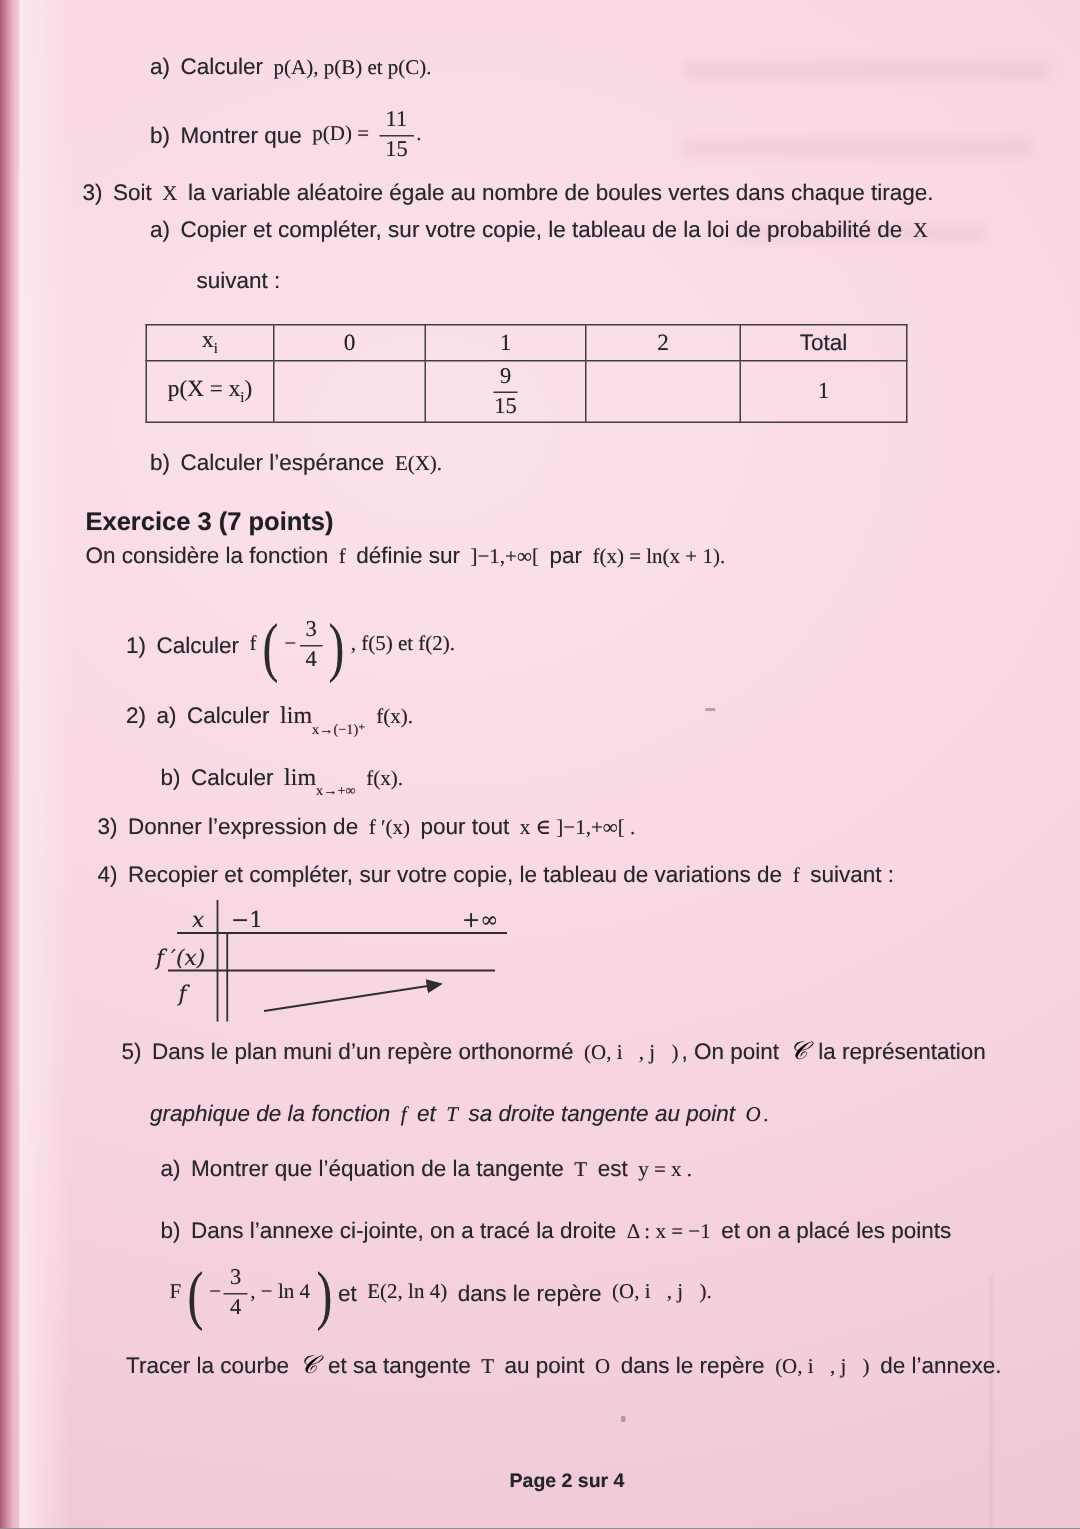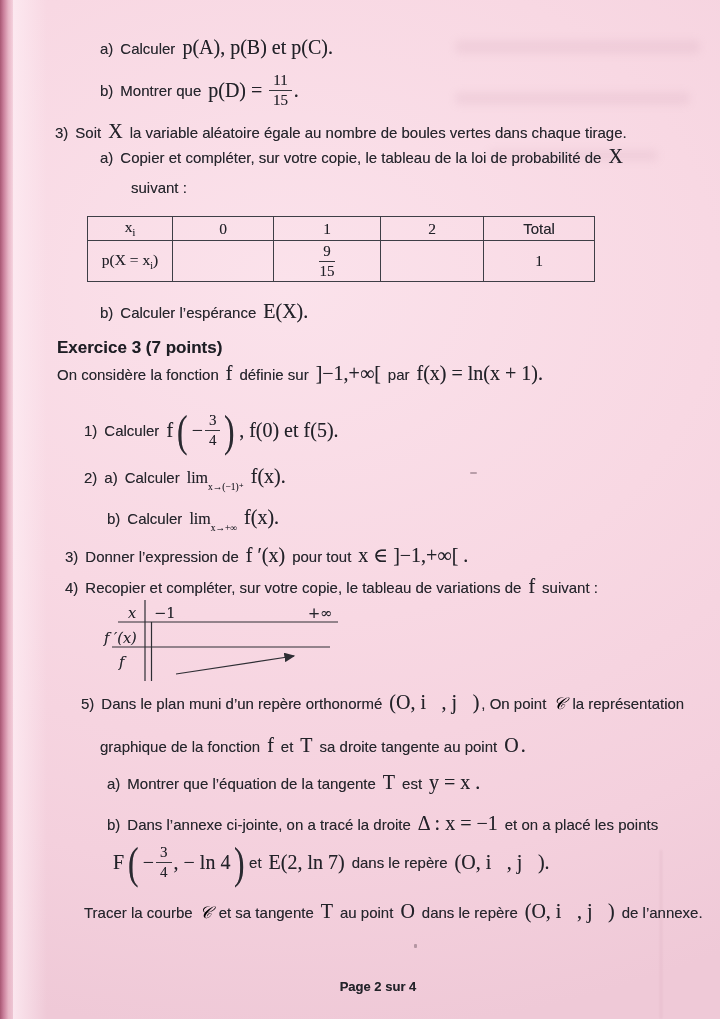--- a/index.html
+++ b/index.html
@@ -20,38 +20,38 @@
     background:linear-gradient(to right, rgba(253,235,242,.85), rgba(253,235,242,0));
   }
   .smudge{position:absolute;background:#c08ea4;opacity:.14;filter:blur(4px);border-radius:5px;}
   .speck{position:absolute;background:#6b5560;opacity:.45;border-radius:1px;}
   .crease{position:absolute;width:2px;background:#d9aebe;opacity:.35;filter:blur(1px);}
 
   .line{position:absolute;display:flex;align-items:baseline;white-space:nowrap;gap:7px;}
   .line.center{align-items:center;}
   .t{font-family:"Liberation Sans",sans-serif;font-size:15px;color:#26262c;}
   .lbl{font-family:"Liberation Sans",sans-serif;font-size:15px;color:#26262c;}
-  .m{font-family:"Liberation Serif","DejaVu Serif",serif;font-size:20px;color:#222228;}
+  .m{font-family:"Liberation Serif","DejaVu Serif",serif;font-size:14px;color:#222228;}
   .curve{font-family:"DejaVu Serif",serif;font-style:italic;font-size:16.5px;}
   .tight{margin-left:-5px;}
   .title{font-family:"Liberation Sans",sans-serif;font-weight:bold;font-size:17px;color:#1e1e24;}
 
   .frac{display:inline-flex;flex-direction:column;align-items:center;
         font-family:"Liberation Serif","DejaVu Serif",serif;font-size:15px;line-height:1.25;color:#222228;}
   .frac .num{border-bottom:1.3px solid #35353b;padding:0 4px;}
   .frac .den{padding:0 2px;}
 
   .bp{font-family:"Liberation Serif","DejaVu Serif",serif;font-size:44px;font-weight:300;
       line-height:0;color:#2a2a30;display:inline-block;transform:scaleX(.72);margin:0 -5px;position:relative;top:2px;}
 
   .lim{display:inline-flex;flex-direction:row;align-items:center;line-height:1;}
   .lim .limword{font-family:"Liberation Serif","DejaVu Serif",serif;font-size:16px;color:#222228;}
   .lim .limsub{font-family:"Liberation Serif","DejaVu Serif",serif;font-size:9.5px;margin-top:20px;color:#222228;}
 
-  table.ptable{position:absolute;left:87px;top:216px;border-collapse:collapse;table-layout:fixed;}
+  table.ptable{position:absolute;left:97px;top:216px;border-collapse:collapse;table-layout:fixed;}
   table.ptable td{border:1.4px solid #3e3e46;text-align:center;vertical-align:middle;padding:0;}
   table.ptable tr.hrow td{height:23px;}
   table.ptable tr.drow td{height:40px;}
   .cell-m{font-family:"Liberation Serif","DejaVu Serif",serif;font-size:15.5px;color:#222228;}
   .cell-t{font-family:"Liberation Sans",sans-serif;font-size:15px;color:#26262c;}
   .cell-m sub{font-size:10px;}
 
   .vtable{position:absolute;left:88px;top:596px;}
   .vt{font-family:"DejaVu Serif",serif;font-size:14.5px;fill:#26262c;}
   .vt-i{font-family:"DejaVu Serif",serif;font-style:italic;font-size:14.5px;fill:#26262c;}
@@ -161,21 +161,21 @@
     <span class="lbl">1)</span>
     <span class="t">Calculer</span>
     <span class="m">f</span>
     <span class="bp">(</span>
     <span class="m">−</span>
     <span class="frac tight">
       <span class="num">3</span>
       <span class="den">4</span>
     </span>
     <span class="bp">)</span>
-    <span class="m">, f(0) et f(5).</span>
+    <span class="m">, f(5) et f(2).</span>
   </div>
 
   <div class="line" style="top:463px;left:84px;">
     <span class="lbl">2)</span>
     <span class="lbl">a)</span>
     <span class="t">Calculer</span>
     <span class="lim">
       <span class="limword">lim</span>
       <span class="limsub">x→(−1)⁺</span>
     </span>
@@ -227,21 +227,21 @@
 
   <div class="line" style="top:691px;left:81px;">
     <span class="lbl">5)</span>
     <span class="t">Dans le plan muni d’un repère orthonormé</span>
     <span class="m">(O, i⃗, j⃗)</span>
     <span class="t tight">, On point</span>
     <span class="curve">𝒞</span>
     <span class="t">la représentation</span>
   </div>
 
-  <div class="line" style="top:734px;left:100px;">
+  <div class="line" style="top:734px;left:100px;font-style:italic;">
     <span class="t">graphique de la fonction</span>
     <span class="m">f</span>
     <span class="t">et</span>
     <span class="m">T</span>
     <span class="t">sa droite tangente au point</span>
     <span class="m">O</span>
     <span class="m tight">.</span>
   </div>
 
   <div class="line" style="top:771px;left:107px;">
@@ -263,21 +263,21 @@
     <span class="m">F</span>
     <span class="bp">(</span>
     <span class="m">−</span>
     <span class="frac tight">
       <span class="num">3</span>
       <span class="den">4</span>
     </span>
     <span class="m tight">, − ln 4</span>
     <span class="bp">)</span>
     <span class="t">et</span>
-    <span class="m">E(2, ln 7)</span>
+    <span class="m">E(2, ln 4)</span>
     <span class="t">dans le repère</span>
     <span class="m">(O, i⃗, j⃗).</span>
   </div>
 
   <div class="line" style="top:900px;left:84px;">
     <span class="t">Tracer la courbe</span>
     <span class="curve">𝒞</span>
     <span class="t">et sa tangente</span>
     <span class="m">T</span>
     <span class="t">au point</span>

